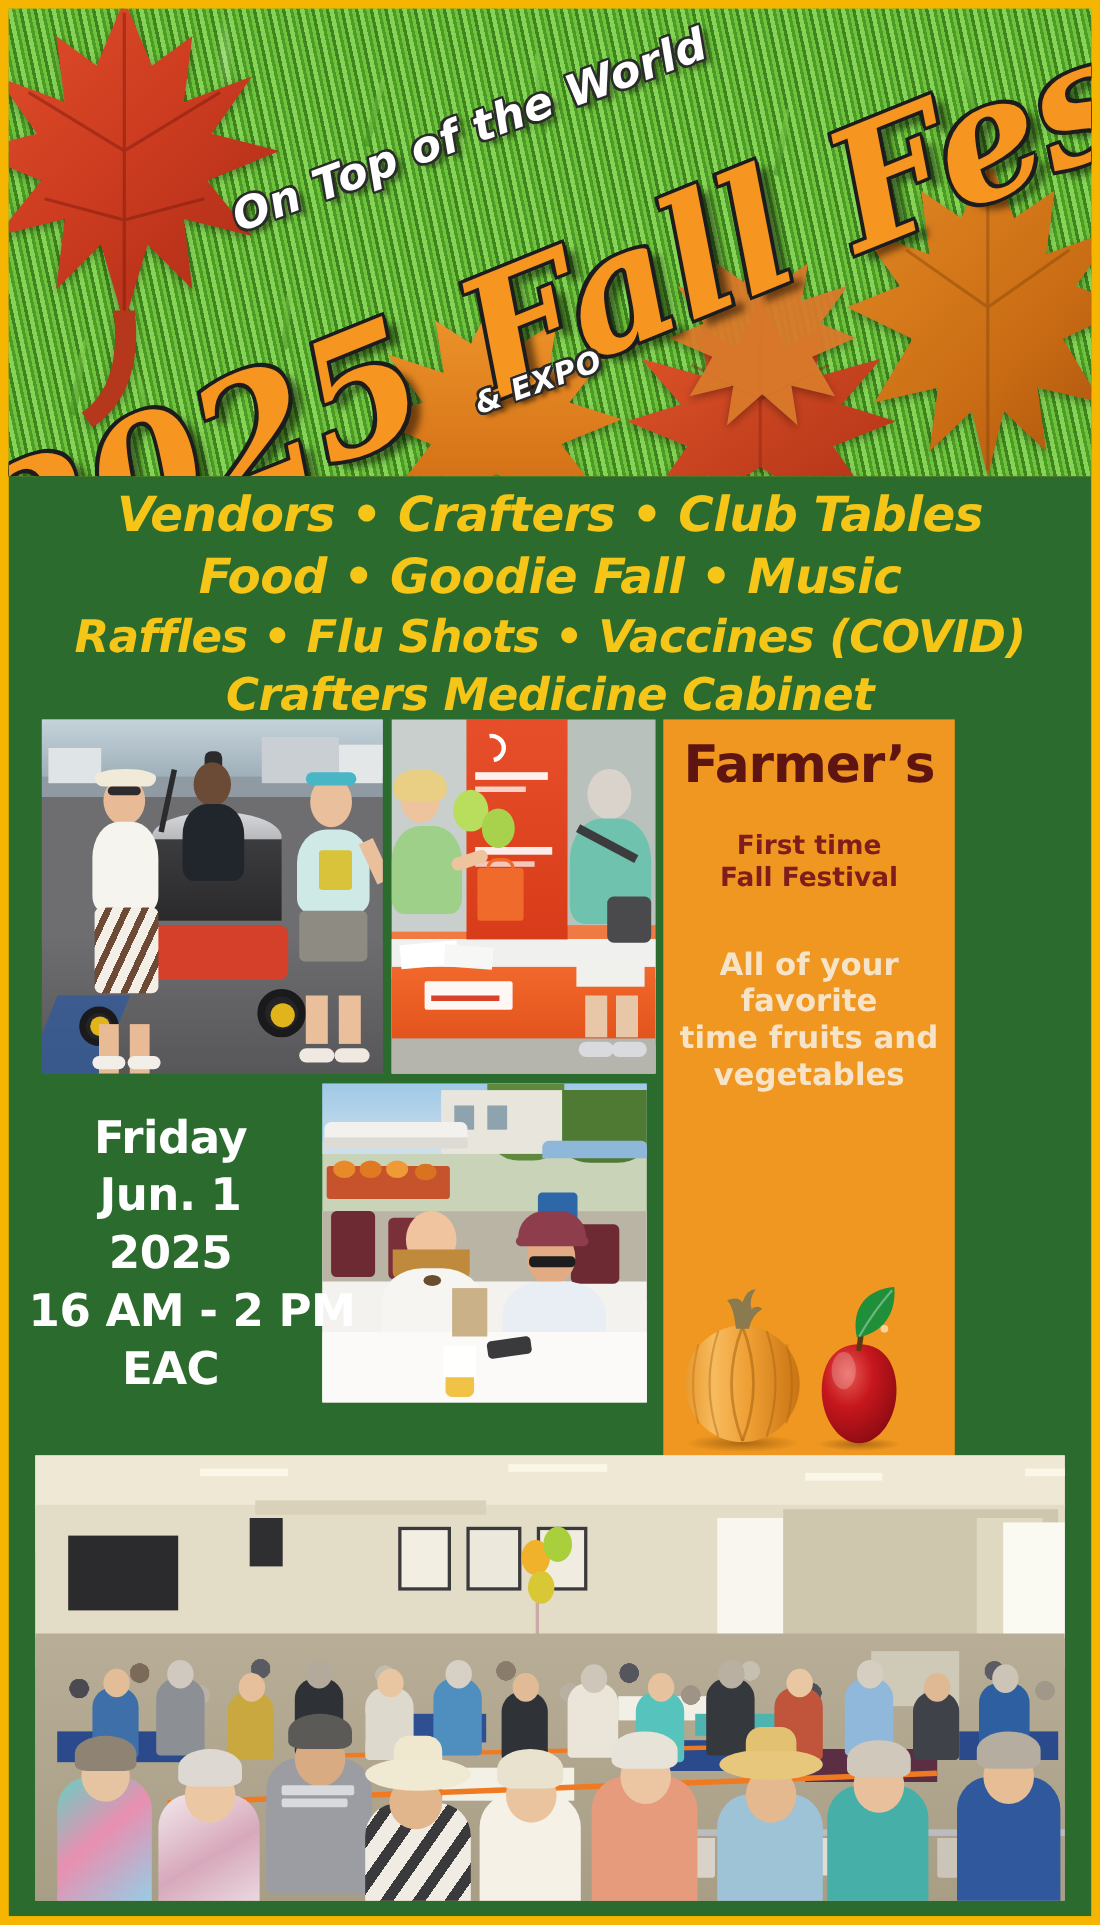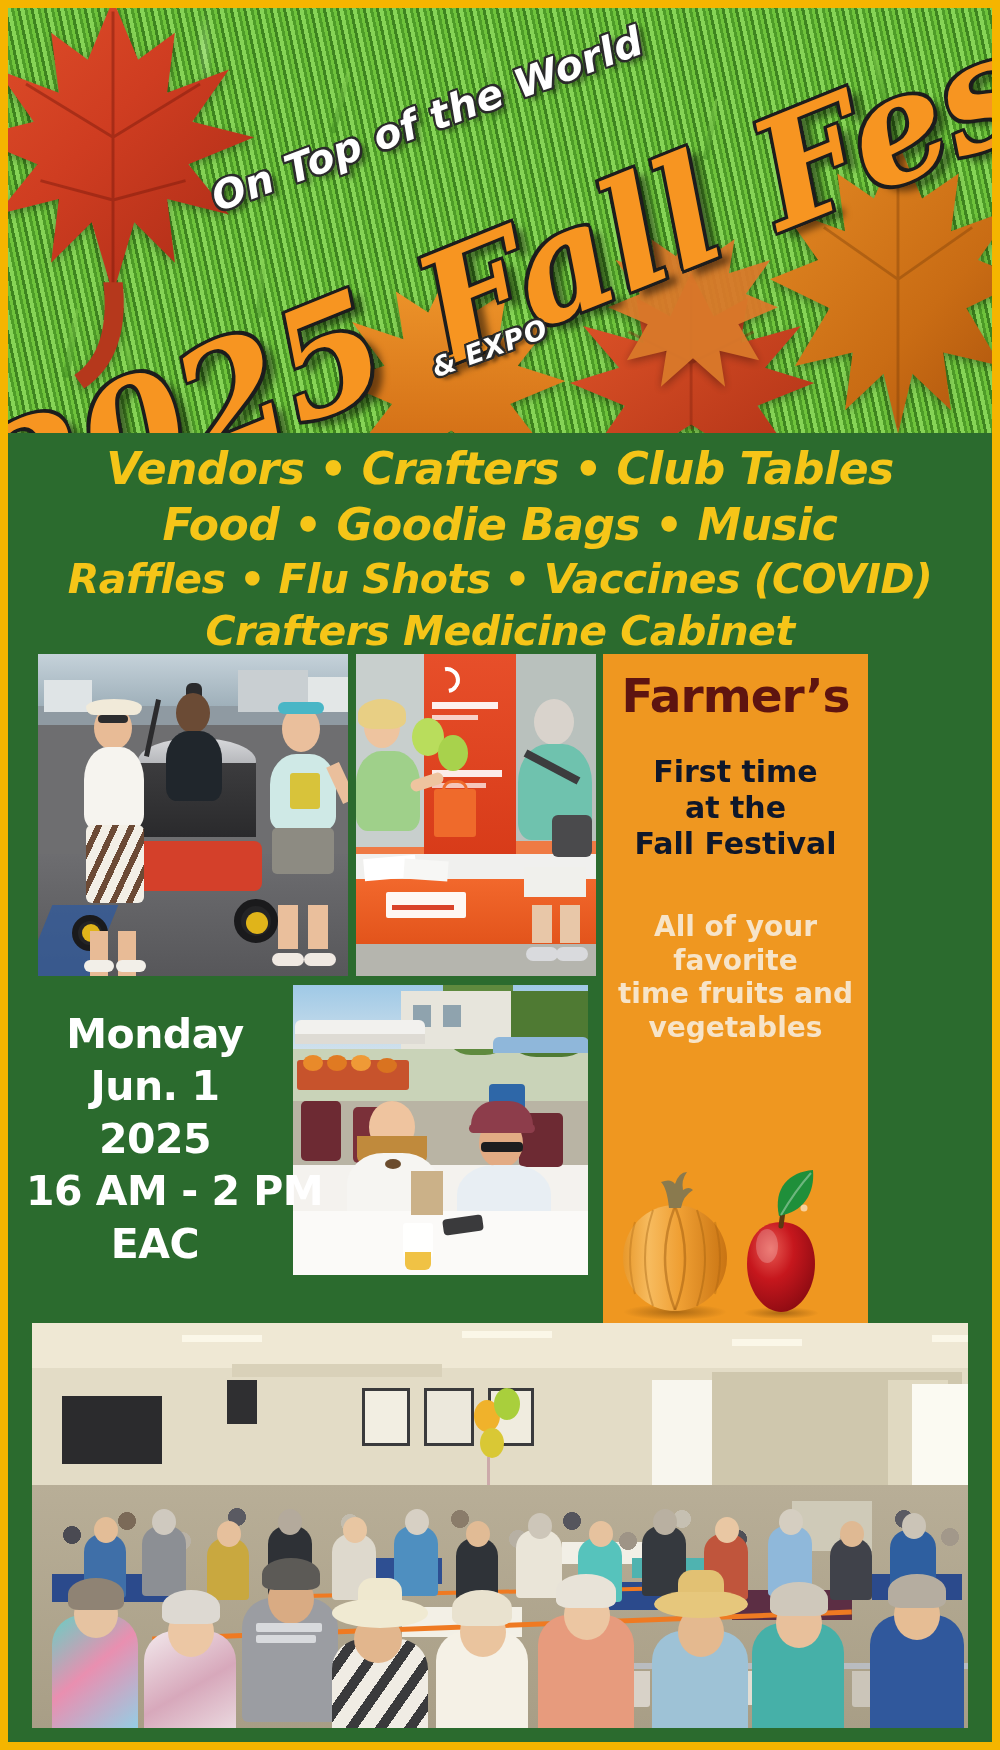--- a/index.html
+++ b/index.html
@@ -156,22 +156,22 @@
     font-family:"DejaVu Sans", sans-serif;
     font-weight:bold;
     font-size:47px; line-height:1.02;
     color:#5e1410;
     letter-spacing:-1px;
   }
   .fm-sub {
     margin-top:34px;
     font-family:"DejaVu Sans", sans-serif;
     font-weight:bold;
-    font-size:30px; line-height:1.2;
-    color:#0f172a;
+    font-size:24px; line-height:1.2;
+    color:#7f1d1d;
   }
   .fm-sub2 {
     margin-top:48px;
     font-family:"DejaVu Sans", sans-serif;
     font-weight:bold;
     font-size:28px; line-height:1.2;
     color:#f7e4c8;
   }
   .produce {
     position:absolute; left:0; right:0; bottom:8px;
@@ -268,21 +268,21 @@
       <div class="t-ottw">On Top of the World</div>
       <div class="t-main"><span>2025</span> <span>Fall Festival</span></div>
       <div class="t-expo">&amp; EXPO</div>
     </div>
   </div>
 
   <div class="body-green">
 
     <div class="features">
       <div>Vendors • Crafters • Club Tables</div>
-      <div>Food • Goodie Bags • Music</div>
+      <div>Food • Goodie Fall • Music</div>
       <div class="f-small">Raffles • Flu Shots • Vaccines (COVID)</div>
       <div class="f-small">Crafters Medicine Cabinet</div>
     </div>
 
     <div class="photo" id="photo-band">
 
       <div style="position:absolute;left:0;top:0;width:100%;height:16%;background:linear-gradient(#c5d2da,#9fb0ba);"></div>
       <div style="position:absolute;left:6px;top:8%;width:48px;height:10%;background:#dfe4e6;"></div>
       <div style="position:absolute;left:200px;top:5%;width:70px;height:13%;background:#c9cfd2;"></div>
       <div style="position:absolute;left:270px;top:7%;width:40px;height:11%;background:#e3e7e7;"></div>
@@ -416,21 +416,20 @@
       <div style="position:absolute;left:112px;top:92%;width:26px;height:18px;background:#f0c245;border-radius:0 0 6px 6px;"></div>
       <div style="position:absolute;left:150px;top:80%;width:40px;height:16px;background:#3a3a3c;border-radius:4px;transform:rotate(-8deg);"></div>
     </div>
 
     <div class="fm-panel">
       <div class="fm-title">
         <div>Farmer’s</div>
       </div>
       <div class="fm-sub">
         <div>First time</div>
-        <div>at the</div>
         <div>Fall Festival</div>
       </div>
       <div class="fm-sub2">
         <div>All of your</div>
         <div>favorite</div>
         <div>time fruits and</div>
         <div>vegetables</div>
       </div>
 
       <svg class="produce" viewBox="0 0 265 150" xmlns="http://www.w3.org/2000/svg">
@@ -469,21 +468,21 @@
         <ellipse cx="164" cy="76" rx="11" ry="17" fill="rgba(255,255,255,.22)"></ellipse>
         <path d="M178 56 l3 -22" stroke="#5b3a12" stroke-width="5" fill="none" stroke-linecap="round"></path>
 
         <path d="M176 46 c-6 -28 10 -44 34 -46 c2 24 -10 42 -34 46 z" fill="#1f8f3a"></path>
         <path d="M178 45 q14 -24 30 -42" stroke="rgba(255,255,255,.35)" stroke-width="2" fill="none"></path>
         <circle cx="201" cy="38" r="3.5" fill="rgba(255,255,255,.55)"></circle>
       </svg>
     </div>
 
     <div class="date-block">
-      <div>Monday</div>
+      <div>Friday</div>
       <div>Jun. 1</div>
       <div>2025</div>
       <div>16 AM - 2 PM</div>
       <div>EAC</div>
     </div>
 
     <div class="photo" id="photo-hall">
 
       <div style="position:absolute;left:0;top:0;width:100%;height:12%;background:#efe8d4;"></div>
       <div style="position:absolute;left:0;top:11%;width:100%;height:30%;background:#e3dcc6;"></div>

